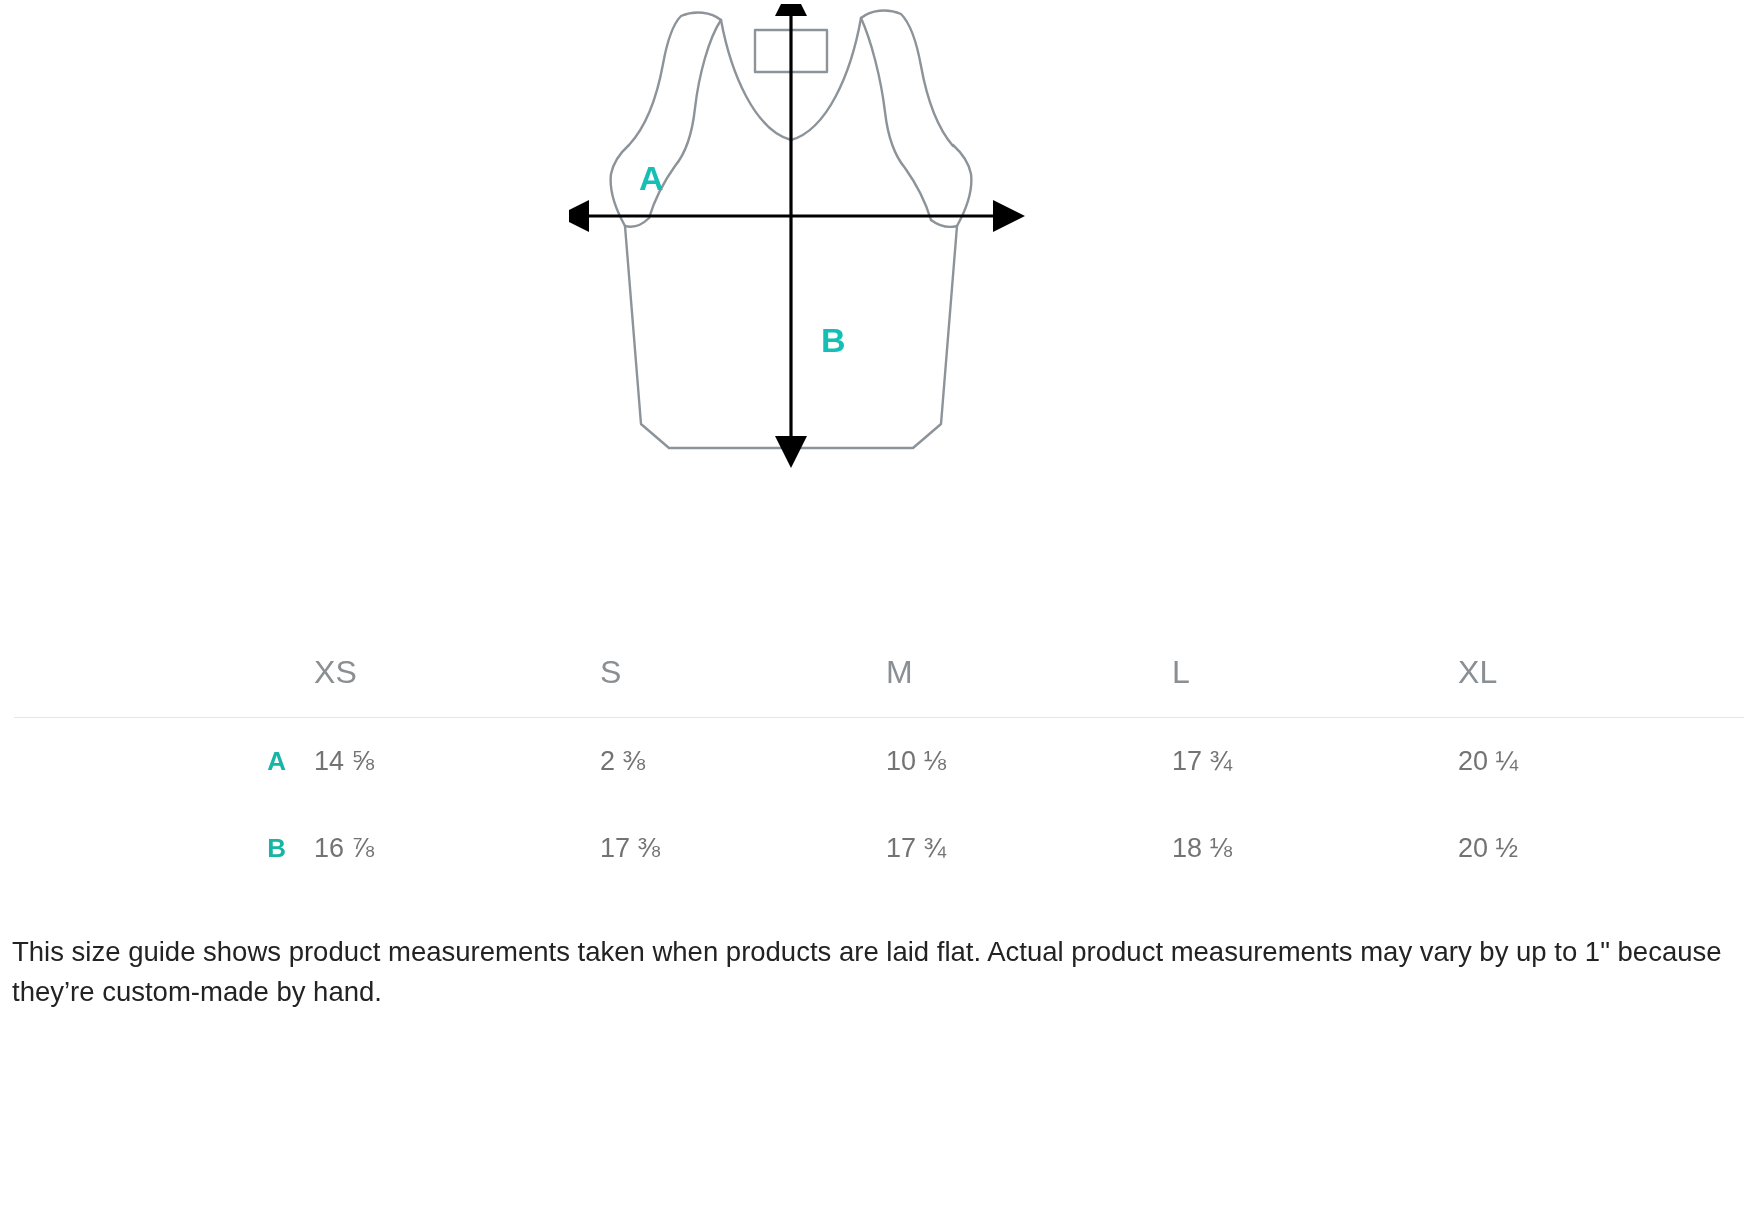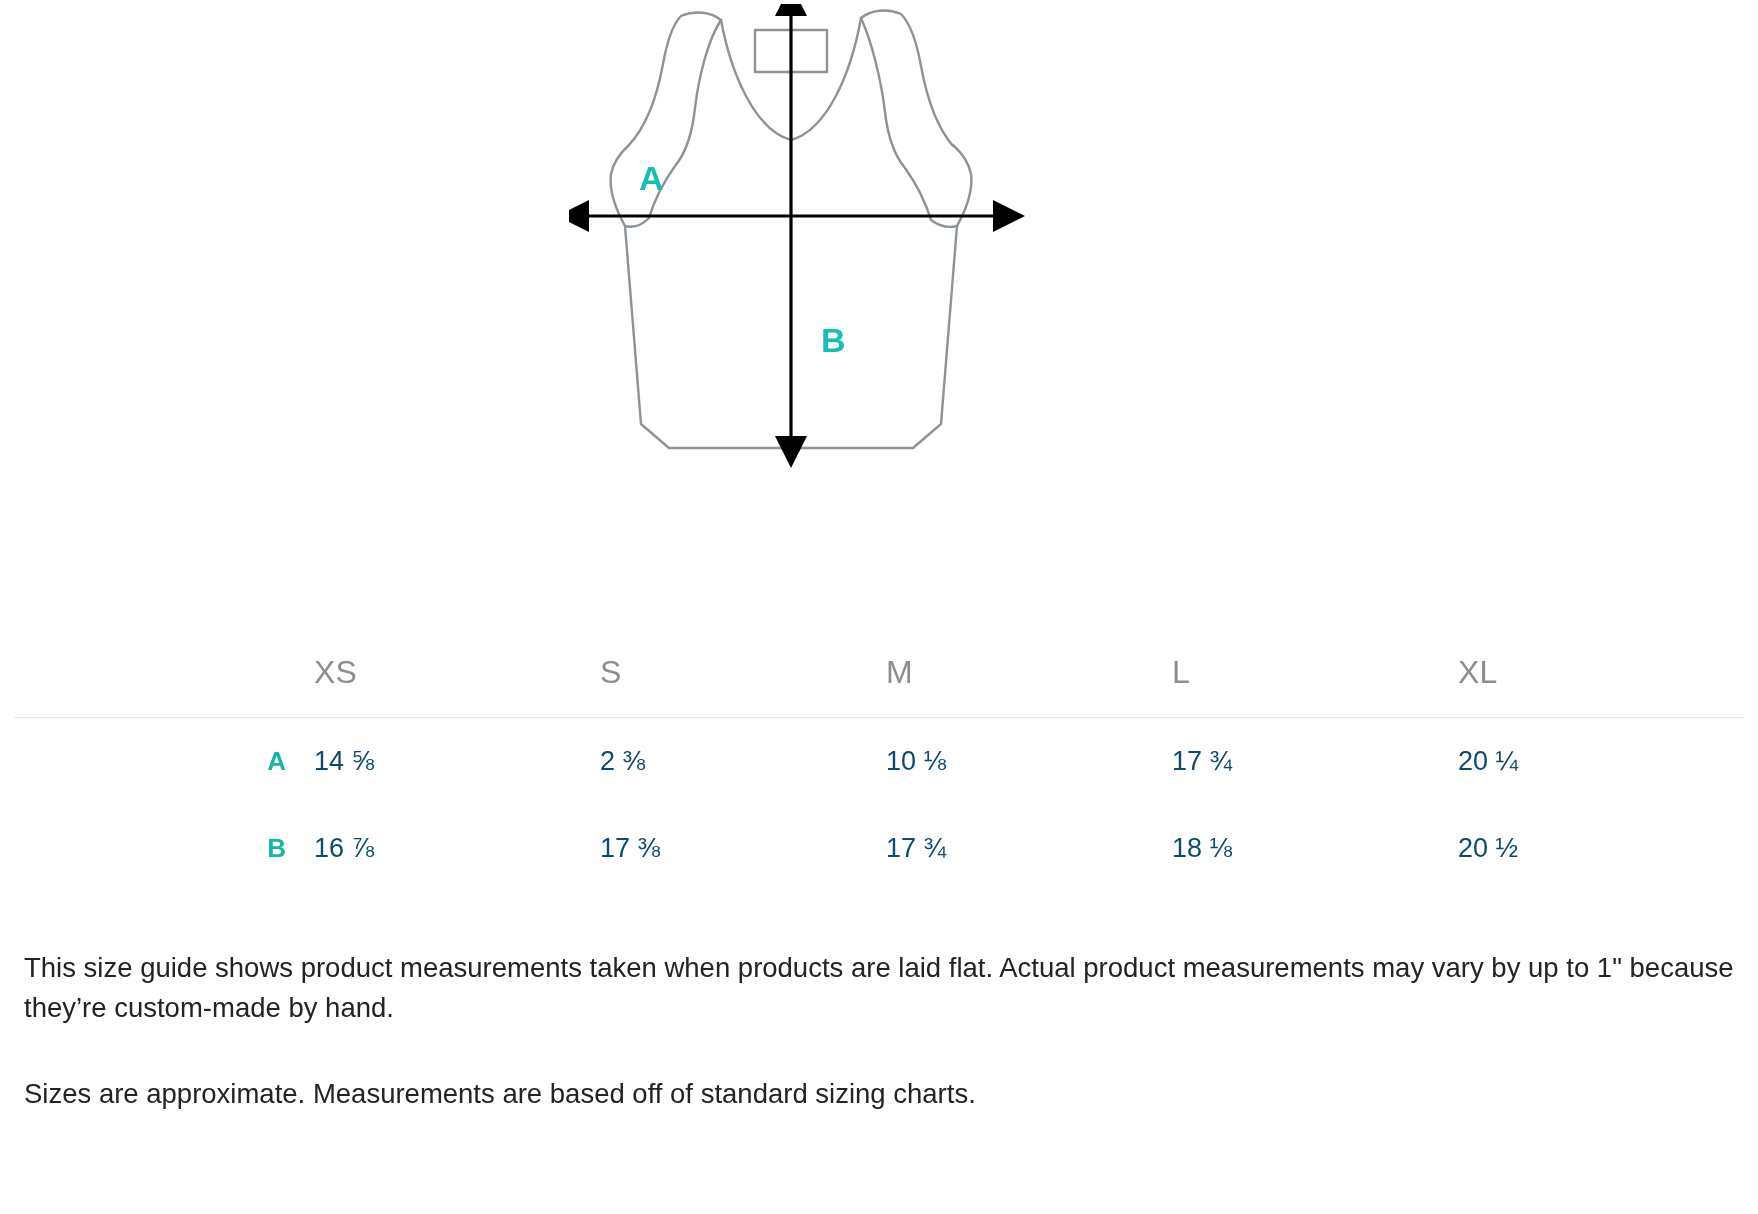--- a/index.html
+++ b/index.html
@@ -54,39 +54,39 @@
     letter-spacing: 0.2px;
   }
   .size-table thead th.corner { padding: 0; }
 
   .size-table thead tr th {
     border-bottom: 1px solid #e2e4e6;
   }
 
   .size-table tbody td {
     font-size: 27px;
-    color: #0c4a6e;
+    color: #737373;
     padding: 28px 0;
     vertical-align: middle;
   }
   .size-table tbody td.row-label {
     text-align: right;
     padding-right: 28px;
     color: #16b5a5;
     font-weight: bold;
     font-size: 26px;
   }
   .frac {
     font-size: 27px;
   }
 
   
   .notes {
-    margin: 56px 0 0 0;
-    padding: 0 24px;
+    margin: 40px 0 0 0;
+    padding: 0 12px;
   }
   .notes p {
     margin: 0 0 46px 0;
     font-size: 27.5px;
     line-height: 1.45;
     color: #232323;
     max-width: 1730px;
   }
   .notes p:last-child { margin-bottom: 0; }
 </style>
@@ -182,16 +182,15 @@
         <td class="frac">17 ⅜</td>
         <td class="frac">17 ¾</td>
         <td class="frac">18 ⅛</td>
         <td class="frac">20 ½</td>
       </tr>
     </tbody>
   </table>
 
   <div class="notes">
     <p>This size guide shows product measurements taken when products are laid flat. Actual product measurements may vary by up to 1" because they’re custom-made by hand.</p>
-    <p>Sizes are approximate. Measurements are based off of standard sizing charts.</p>
   </div>
 
 </div>
 
 </body></html>

